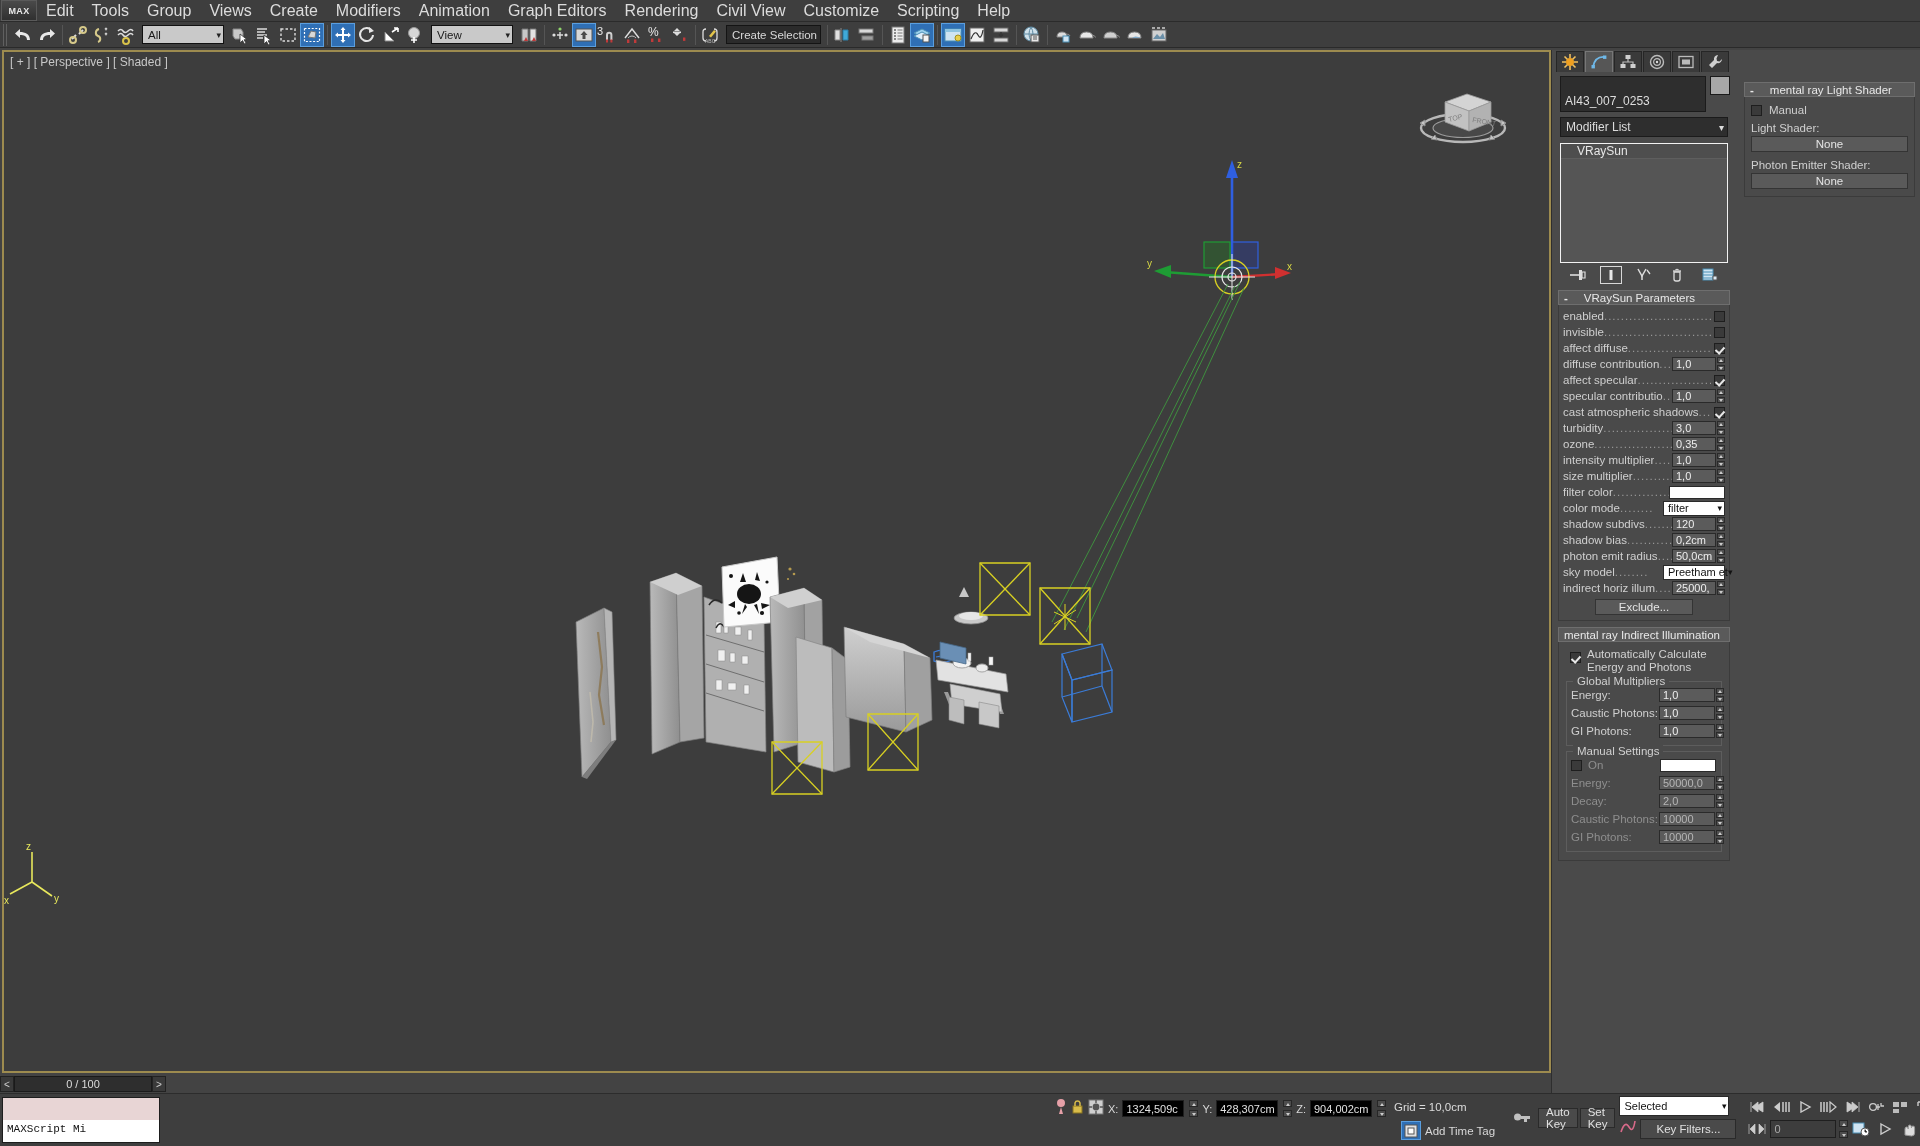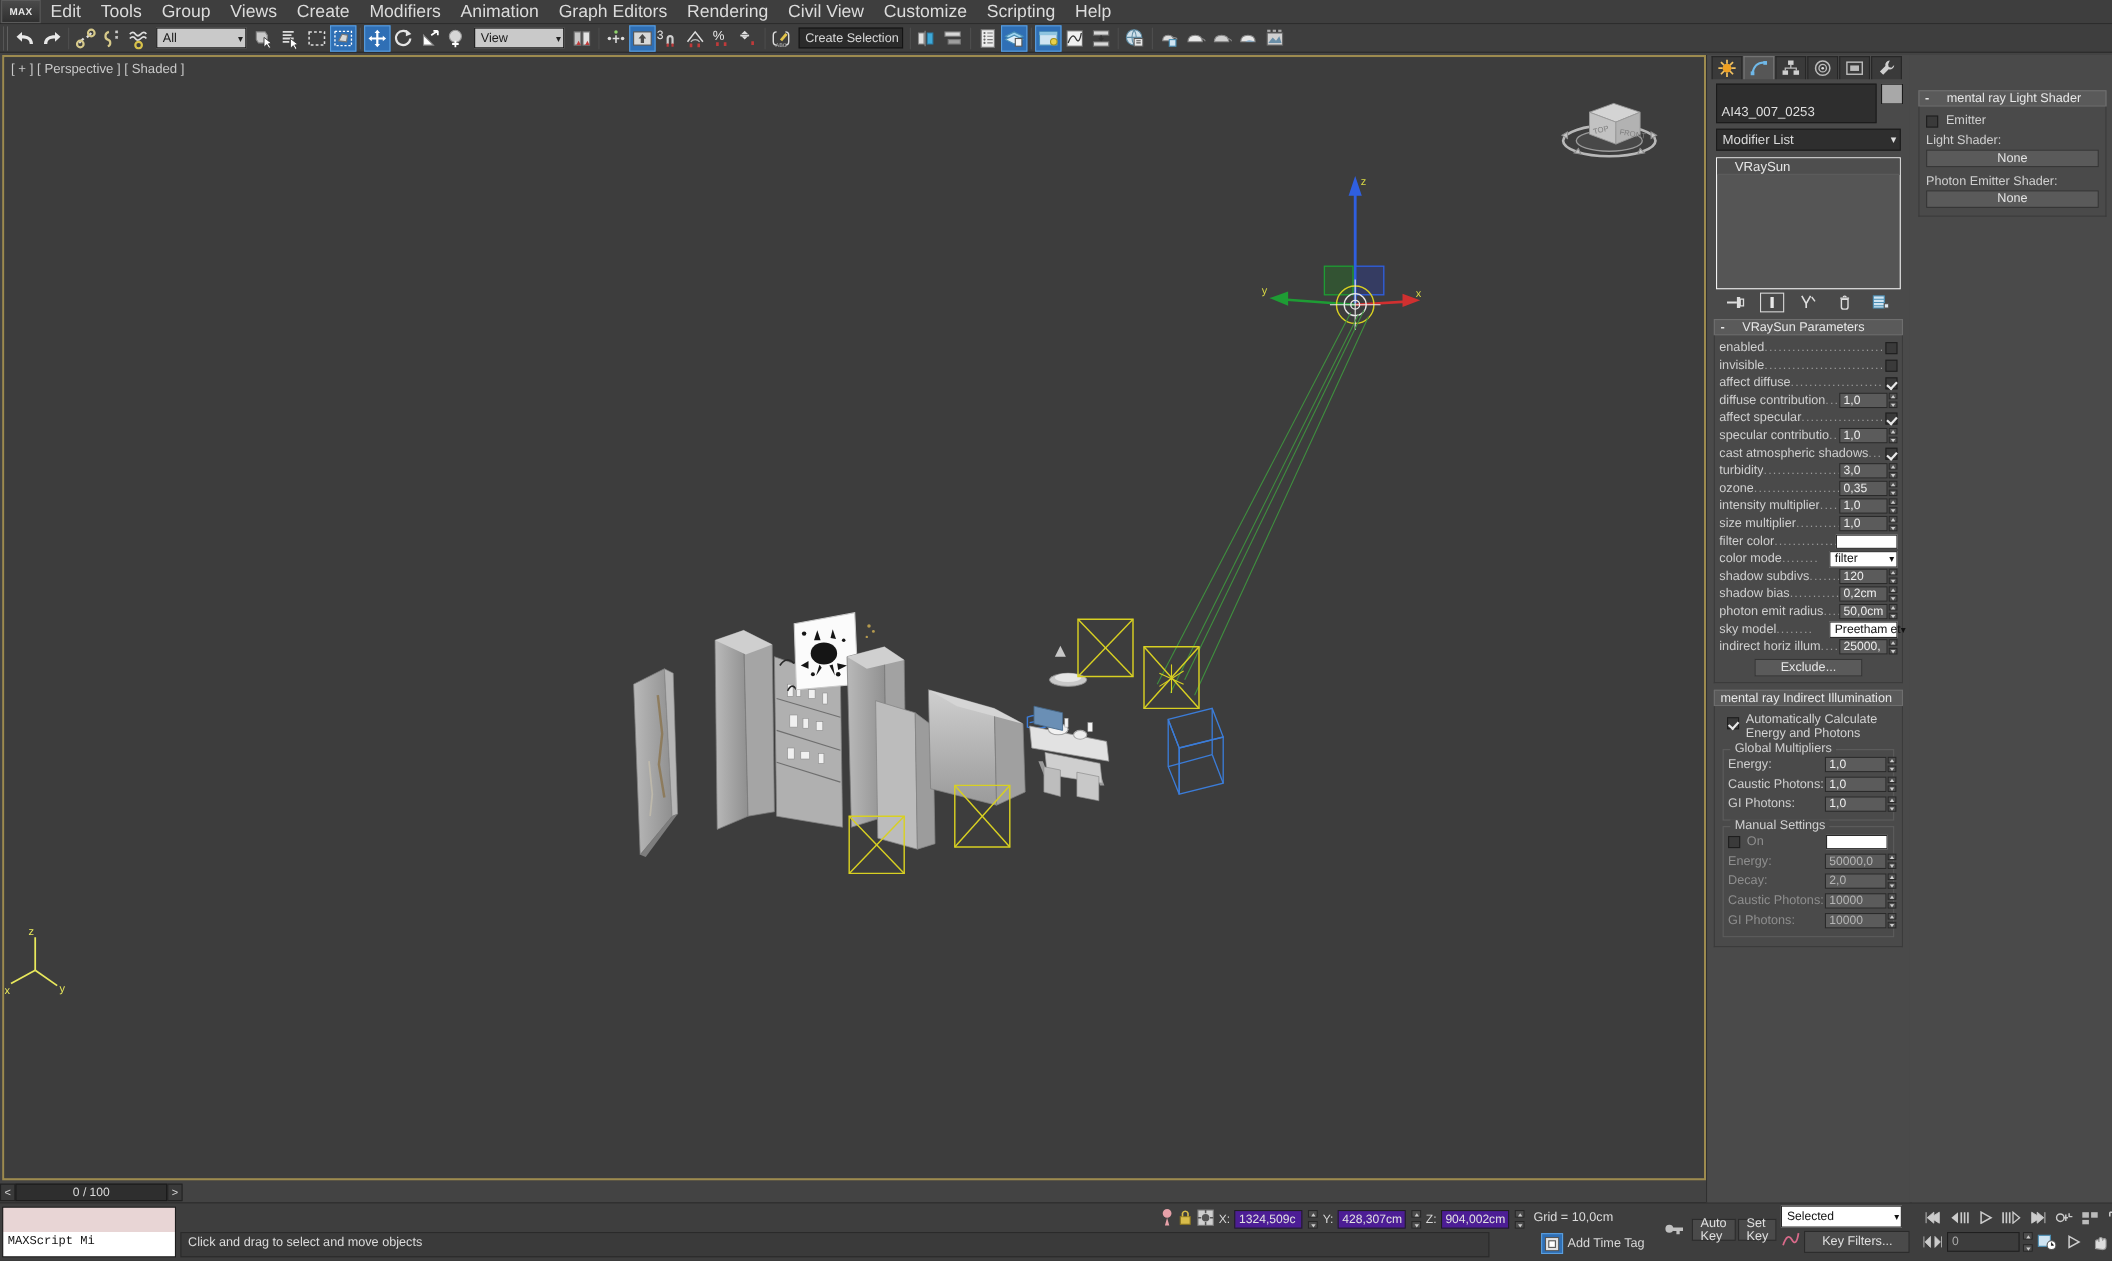--- a/index.html
+++ b/index.html
@@ -106,21 +106,21 @@
   }
   .mxs-top { height:22px; background:#e8d5d5; }
   .mxs-bot { height:22px; background:#ffffff; color:#111; font-family:"Liberation Mono",monospace;
              font-size:11px; padding:3px 4px; overflow:hidden; white-space:nowrap;}
   .st-field {
     position:absolute; background:#3a3a3a; border:1px solid #2a2a2a;
     color:#dcdcdc; font-size:11.5px; padding:3px 6px; white-space:nowrap;
     overflow:hidden;
   }
   .coord-box {
-    height:17px; background:#4c1d95; border:1px solid #1f1f1f; color:#e2e2e2;
+    height:17px; background:#000000; border:1px solid #1f1f1f; color:#e2e2e2;
     font-size:11px; display:flex; align-items:center; padding:0 3px; white-space:nowrap;
   }
   .spin {
     width:9px; height:17px; display:flex; flex-direction:column;
     justify-content:space-between; margin-left:1px;
   }
   .spin i { display:block; width:9px; height:7px; background:#4d4d4d; border:1px solid #272727;
             position:relative; font-style:normal;}
   .spin i:after{content:''; position:absolute; left:2px; top:2px; border-left:2px solid transparent;
                 border-right:2px solid transparent; border-bottom:3px solid #ccc;}
@@ -741,21 +741,20 @@
     <div class="tb-field">0 / 100</div>
     <div class="tb-arrow">&gt;</div>
   </div>
 
   <div class="statusbar">
     <div class="mxs-listener">
       <div class="mxs-top"></div>
       <div class="mxs-bot">MAXScript Mi</div>
     </div>
 
-    <div class="st-field" style="left:164px; top:26px; width:1190px; height:23px;">Click and drag to select and move objects</div>
 
     <div style="position:absolute;left:1055px;top:4px;display:flex;align-items:center;gap:4px;">
       <span>
         <svg width="12" height="18" viewBox="0 0 12 18">
             <path d="M6 1 a4 4 0 0 1 0 8 a4 4 0 0 1 0 -8z M6 9 l2 7 h-4z" fill="#e6a0a8"></path>
           </svg>
       </span>
       <span>
         <svg width="13" height="18" viewBox="0 0 13 18">
             <rect x="2" y="8" width="9" height="7" fill="#d8bc4a" stroke="#8a7520"></rect>
@@ -1271,21 +1270,21 @@
 
     <div class="cp-col2">
       <div class="rollout" style="margin-top:32px;">
         <div class="rollout-hdr">
           <span class="mk">-</span>
           <span>mental ray Light Shader</span>
         </div>
         <div class="rollout-body" style="padding:5px 6px 7px 6px;">
           <div class="mrow" style="margin-bottom:4px;">
             <span class="chk" style="margin-left:0;"></span>
-            <span style="padding-left:7px;">Emitter</span>
+            <span style="padding-left:7px;">Manual</span>
           </div>
           <div style="font-size:11.5px;color:#cfcfcf;">Light Shader:</div>
           <div class="btnwide" style="width:100%;margin-top:2px;">None</div>
           <div style="font-size:11.5px;color:#cfcfcf;margin-top:7px;">Photon Emitter Shader:</div>
           <div class="btnwide" style="width:100%;margin-top:2px;">None</div>
         </div>
       </div>
     </div>
 
   </div>

